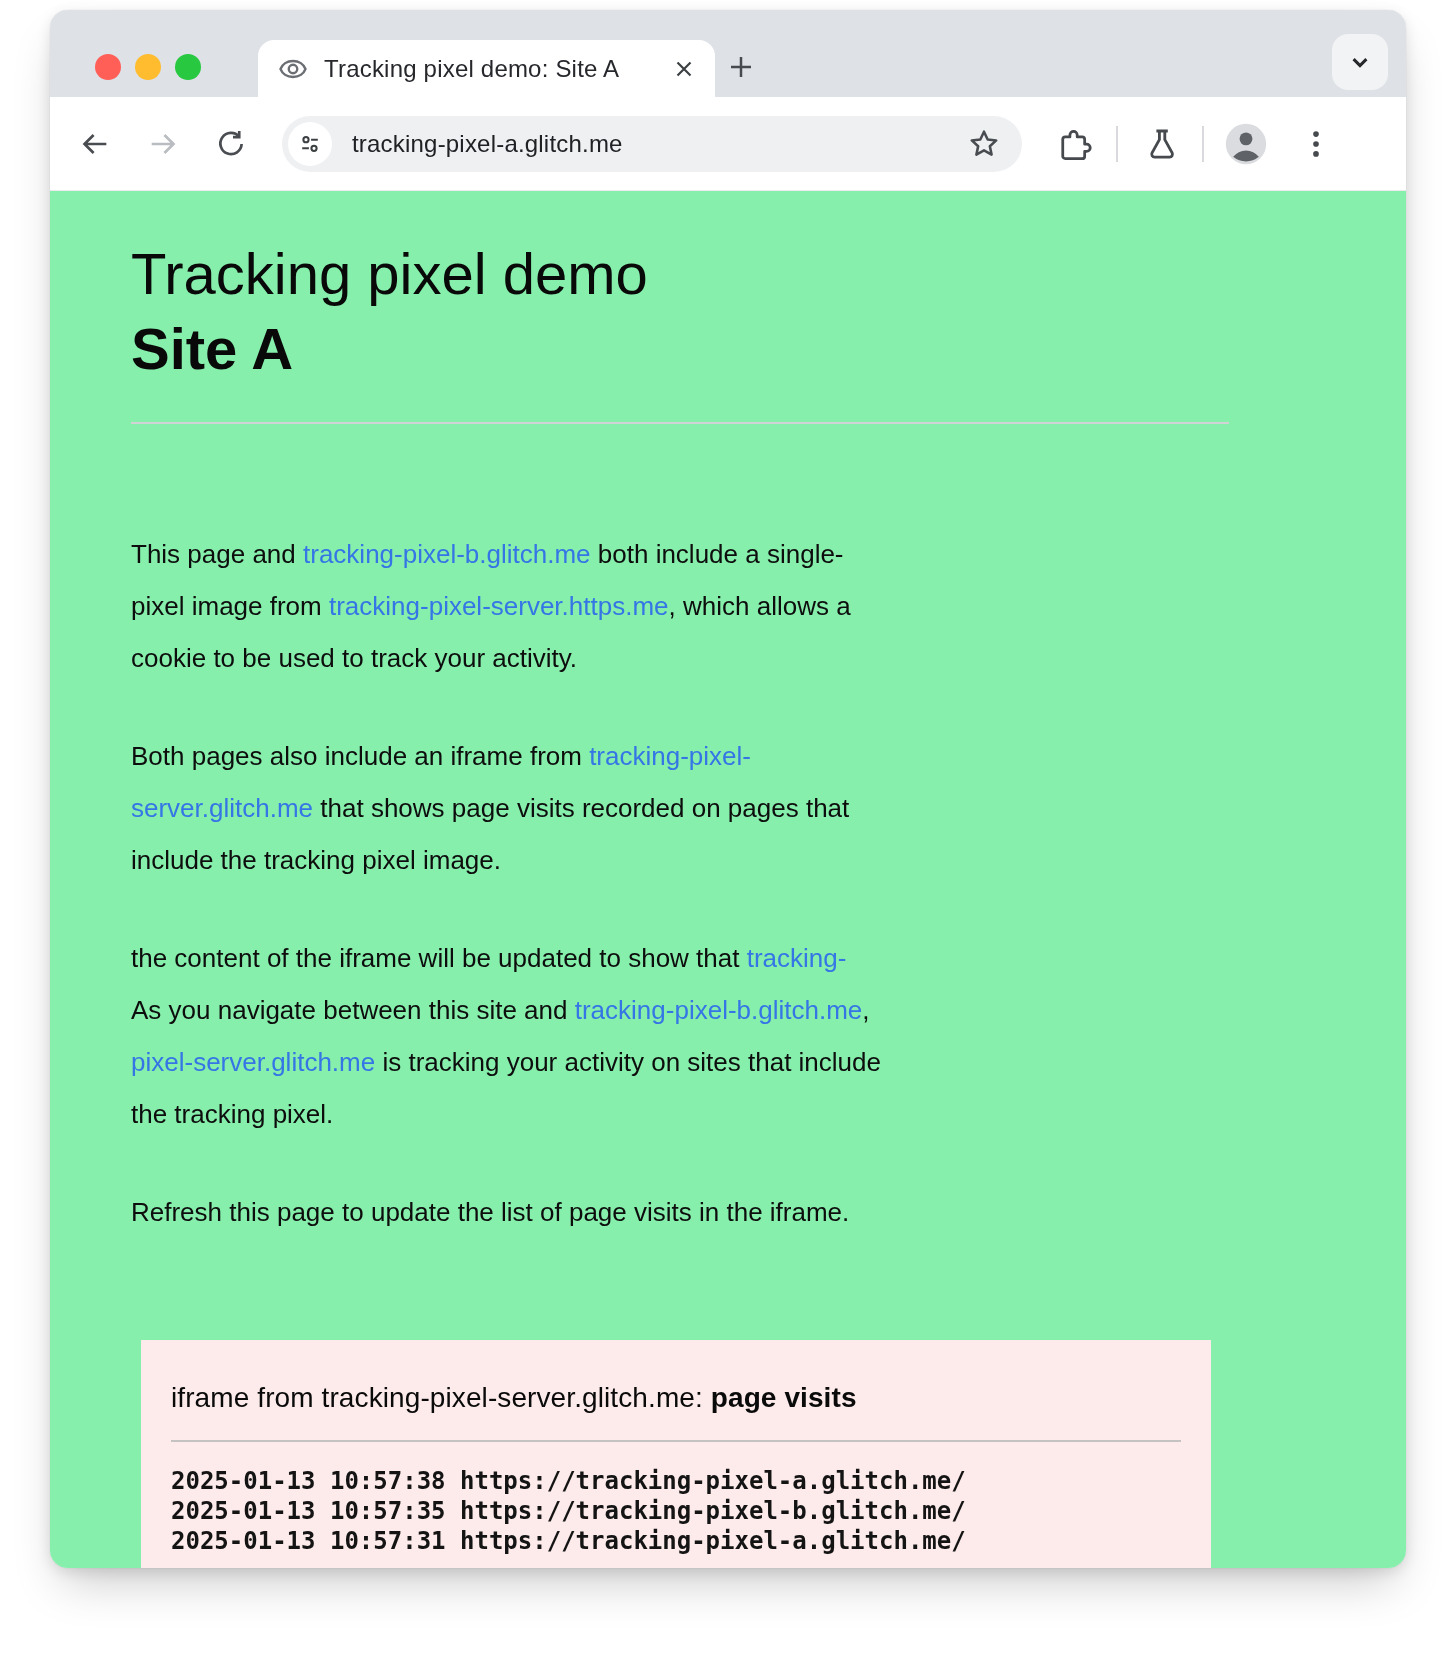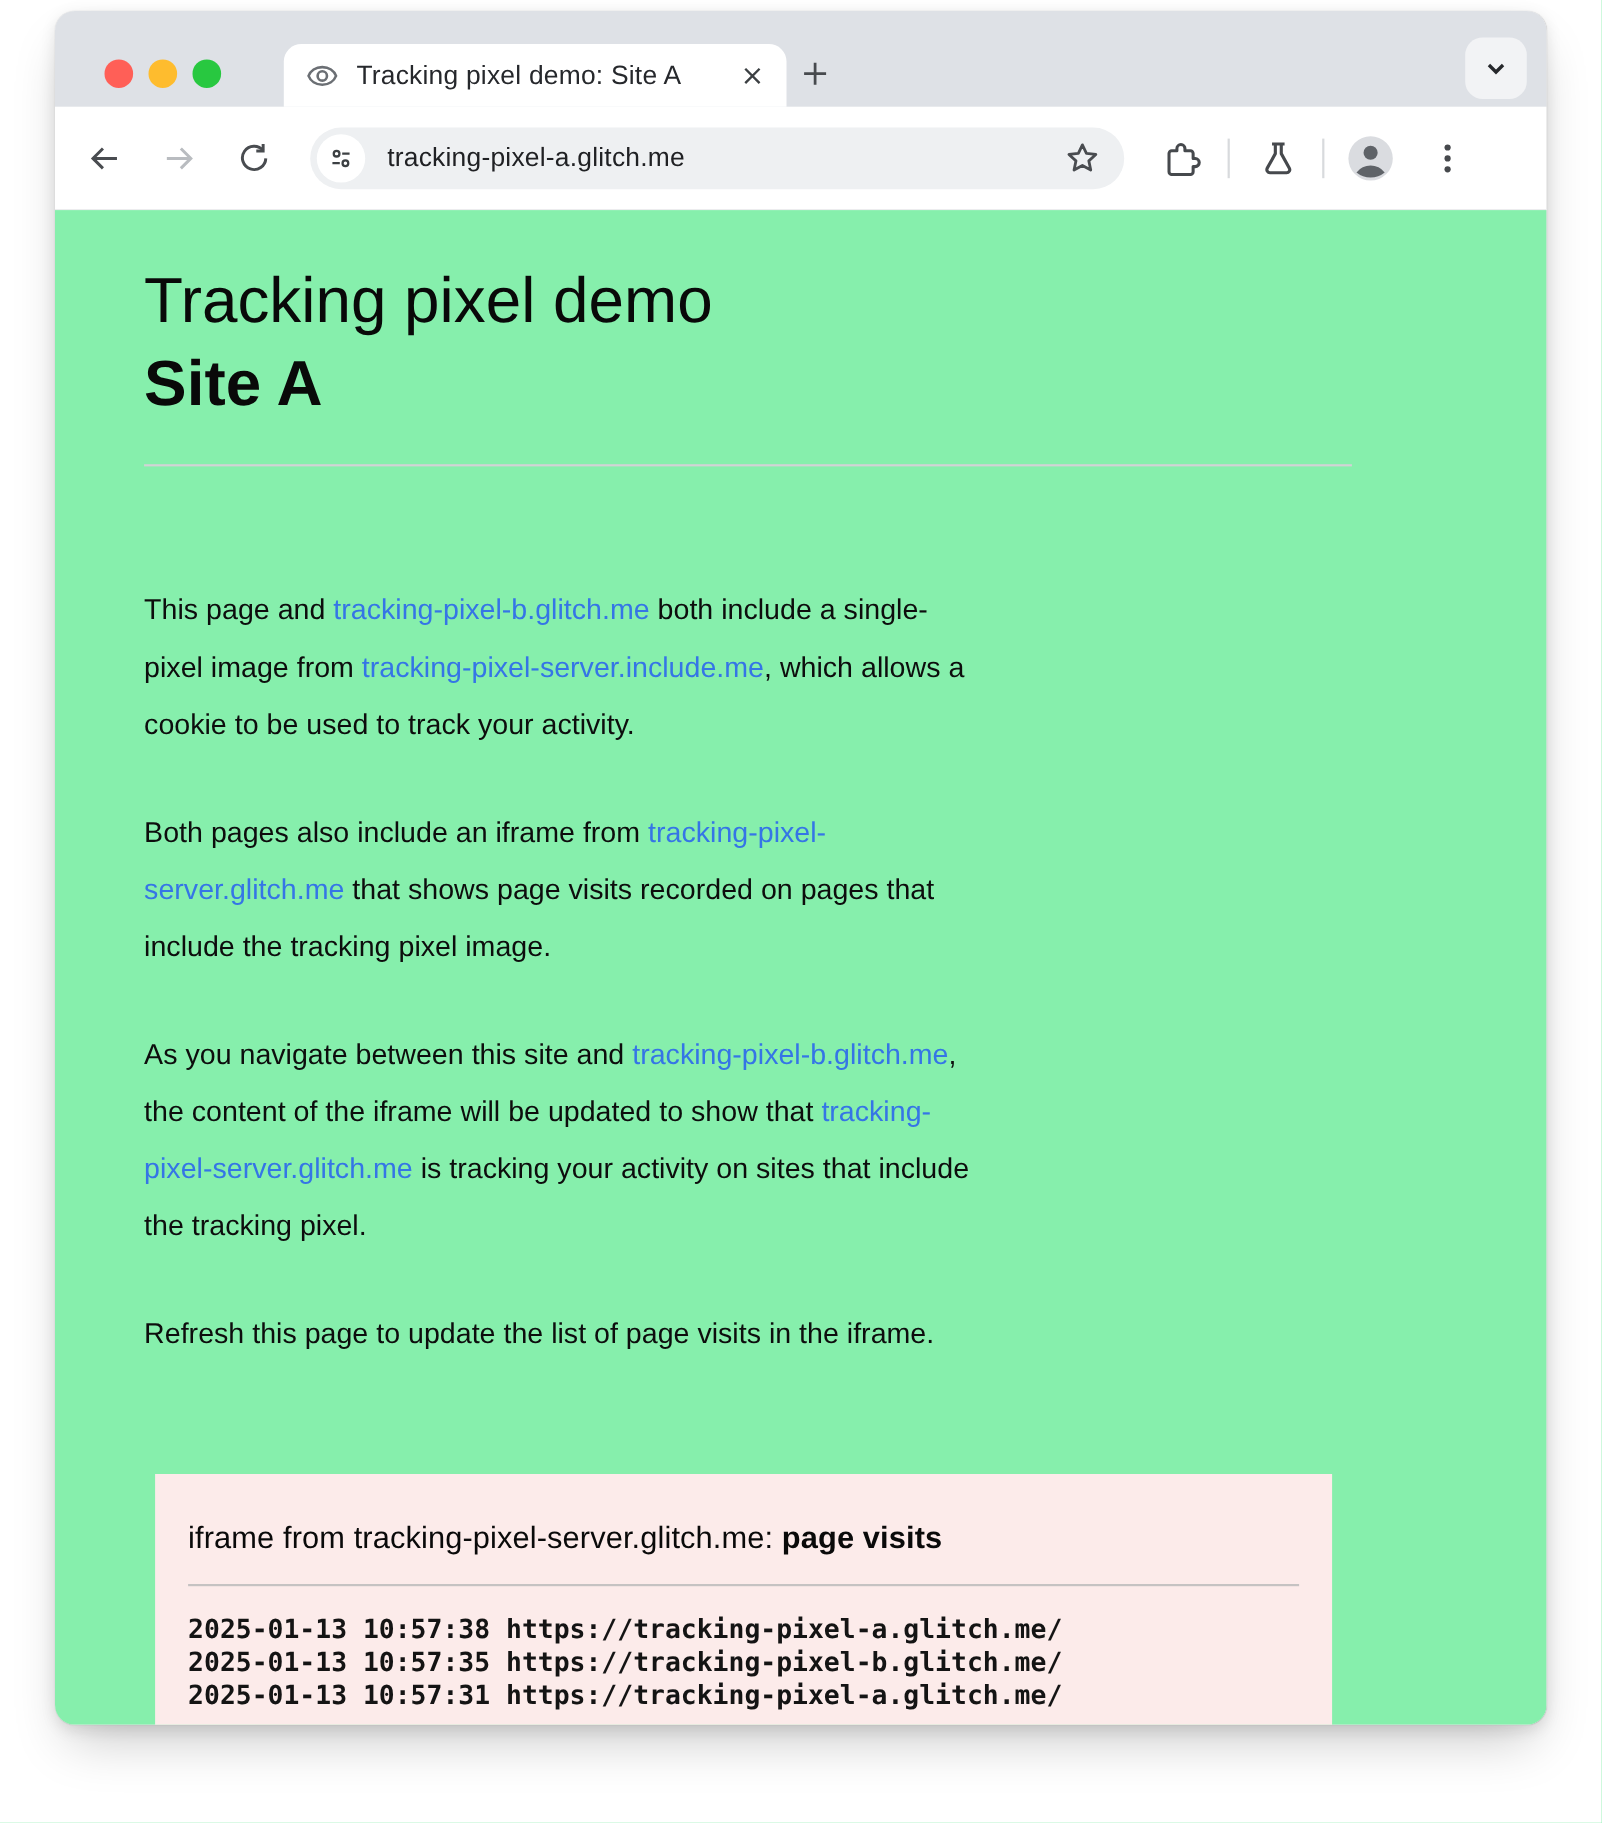--- a/index.html
+++ b/index.html
@@ -207,31 +207,31 @@
   <div class="content">
     <h1 class="page-h1">
       <div>Tracking pixel demo</div>
       <div class="bold-line">Site A</div>
     </h1>
     <hr class="rule">
 
     <div class="paragraphs">
         <div class="para">
           <div class="pline"><span>This page and </span><span class="plink">tracking-pixel-b.glitch.me</span><span> both include a single-</span></div>
-          <div class="pline"><span>pixel image from </span><span class="plink">tracking-pixel-server.include.me</span><span>, which allows a</span></div>
+          <div class="pline"><span>pixel image from </span><span class="plink">tracking-pixel-server.https.me</span><span>, which allows a</span></div>
           <div class="pline"><span>cookie to be used to track your activity.</span></div>
         </div>
         <div class="para">
           <div class="pline"><span>Both pages also include an iframe from </span><span class="plink">tracking-pixel-</span></div>
           <div class="pline"><span class="plink">server.glitch.me</span><span> that shows page visits recorded on pages that</span></div>
           <div class="pline"><span>include the tracking pixel image.</span></div>
         </div>
         <div class="para">
+          <div class="pline"><span>the content of the iframe will be updated to show that </span><span class="plink">tracking-</span></div>
           <div class="pline"><span>As you navigate between this site and </span><span class="plink">tracking-pixel-b.glitch.me</span><span>,</span></div>
-          <div class="pline"><span>the content of the iframe will be updated to show that </span><span class="plink">tracking-</span></div>
           <div class="pline"><span class="plink">pixel-server.glitch.me</span><span> is tracking your activity on sites that include</span></div>
           <div class="pline"><span>the tracking pixel.</span></div>
         </div>
         <div class="para">
           <div class="pline"><span>Refresh this page to update the list of page visits in the iframe.</span></div>
         </div>
       </div>
 
     <div class="iframe-panel">
       <div class="panel-heading">

